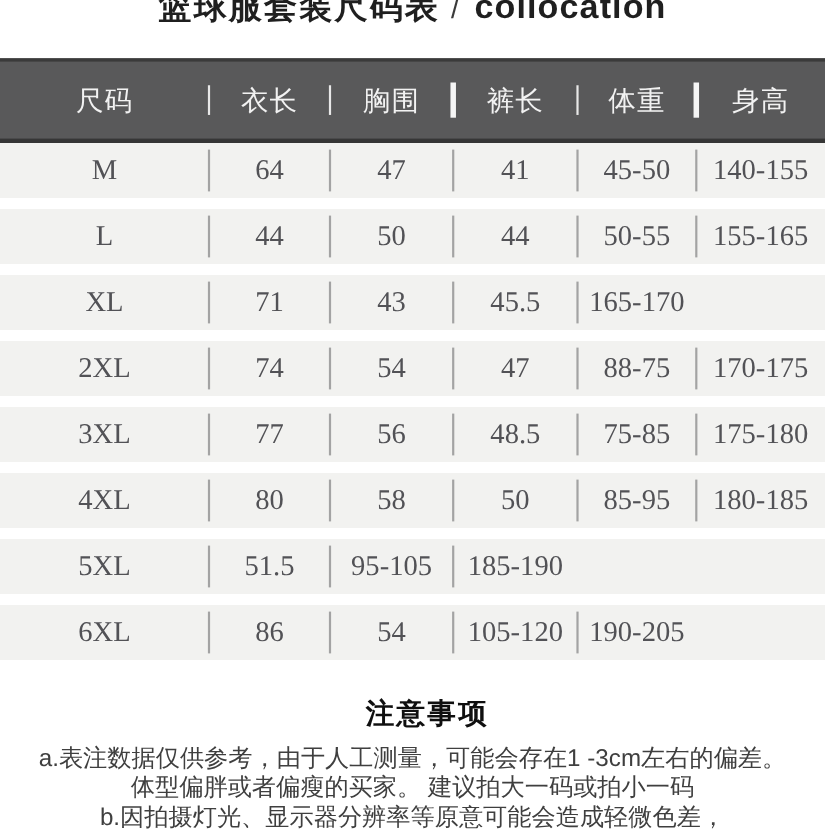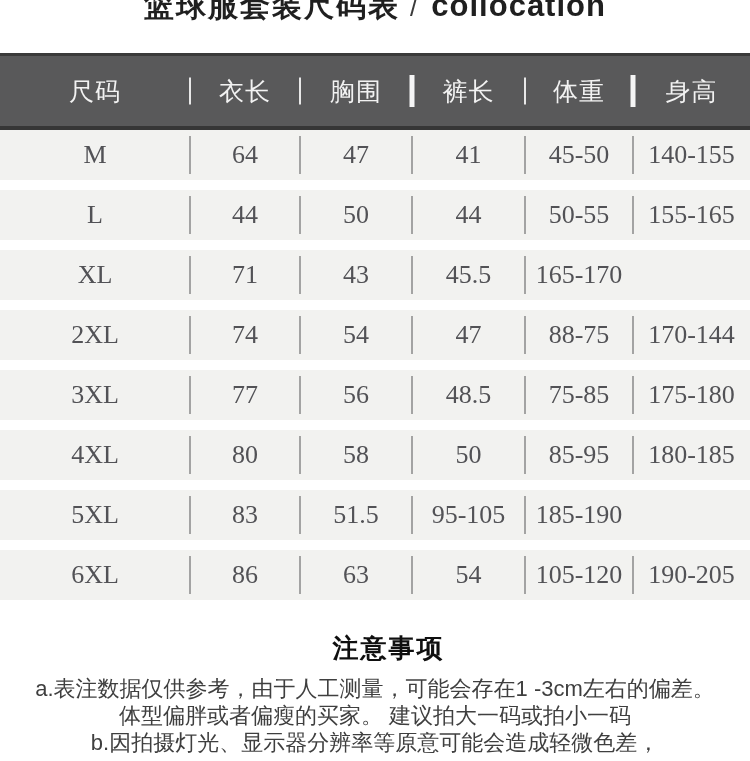--- a/index.html
+++ b/index.html
@@ -196,21 +196,21 @@
       </div>
       <div class="cell">
         <span class="val">47</span>
         <i class="sep"></i>
       </div>
       <div class="cell">
         <span class="val">88-75</span>
         <i class="sep"></i>
       </div>
       <div class="cell">
-        <span class="val">170-144</span>
+        <span class="val">170-175</span>
 
       </div>
     </div>
       <div class="trow grid">
       <div class="cell">
         <span class="val">3XL</span>
         <i class="sep"></i>
       </div>
       <div class="cell">
         <span class="val">77</span>
@@ -258,47 +258,39 @@
         <span class="val">180-185</span>
 
       </div>
     </div>
       <div class="trow grid">
       <div class="cell">
         <span class="val">5XL</span>
         <i class="sep"></i>
       </div>
       <div class="cell">
-        <span class="val">83</span>
-        <i class="sep"></i>
-      </div>
-      <div class="cell">
         <span class="val">51.5</span>
         <i class="sep"></i>
       </div>
       <div class="cell">
         <span class="val">95-105</span>
         <i class="sep"></i>
       </div>
       <div class="cell">
         <span class="val">185-190</span>
 
       </div>
     </div>
       <div class="trow grid">
       <div class="cell">
         <span class="val">6XL</span>
         <i class="sep"></i>
       </div>
       <div class="cell">
         <span class="val">86</span>
-        <i class="sep"></i>
-      </div>
-      <div class="cell">
-        <span class="val">63</span>
         <i class="sep"></i>
       </div>
       <div class="cell">
         <span class="val">54</span>
         <i class="sep"></i>
       </div>
       <div class="cell">
         <span class="val">105-120</span>
         <i class="sep"></i>
       </div>

